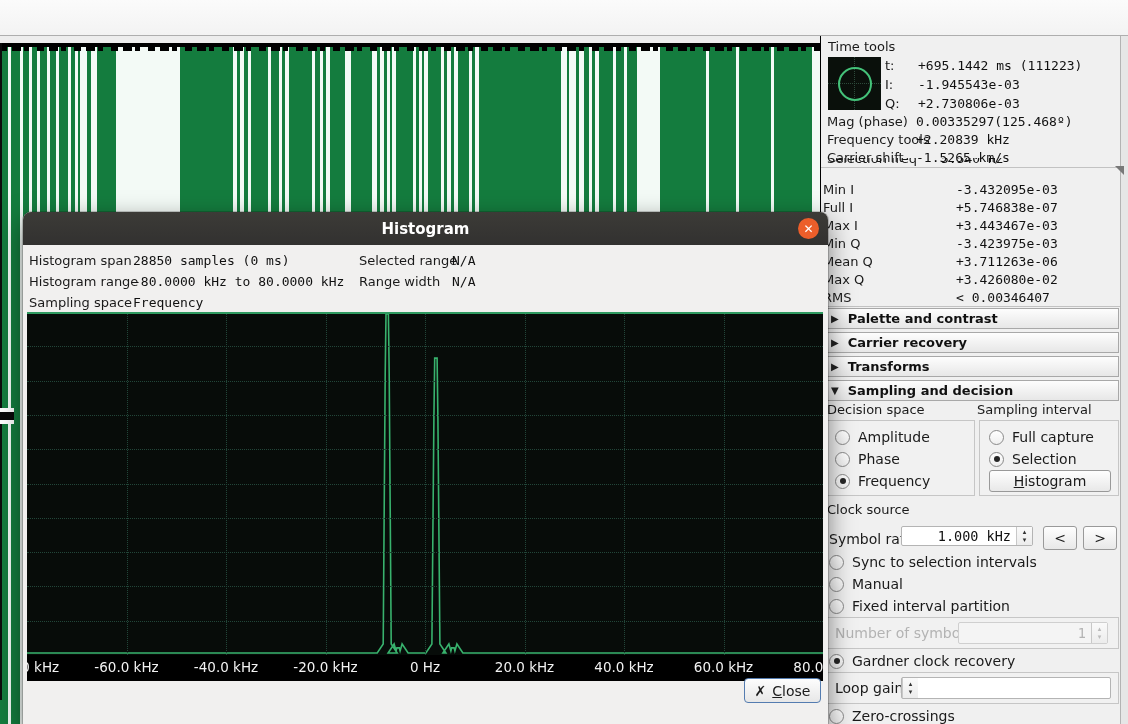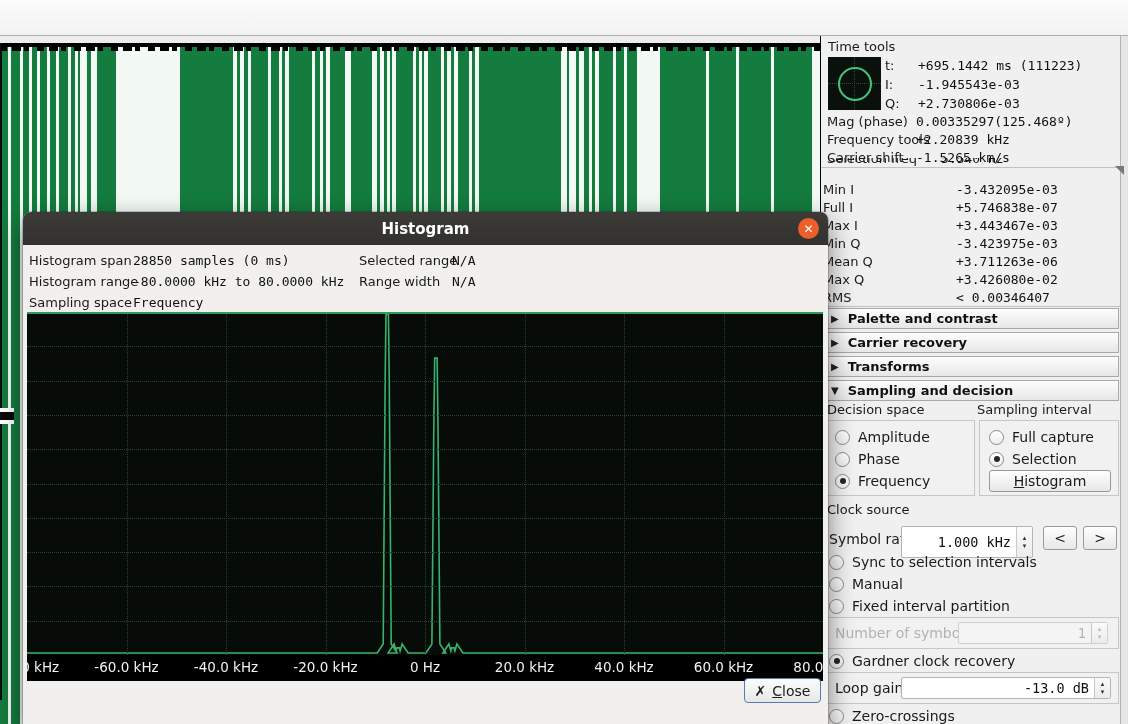--- a/index.html
+++ b/index.html
@@ -225,21 +225,21 @@
         </div>
         <div class="radio-row" style="left: 168px; top: 415px;">
           <div class="radio sel"></div>
           <div class="">Selection</div>
         </div>
       </div>
     <div class="btn" id="histogram-btn" style="left:168px;top:434px;width:122px;height:22px;"><u>H</u>istogram</div>
 
     <div class="lbl" style="left:6px;top:466px;">Clock source</div>
     <div class="lbl" style="left:8px;top:495px;font-size:14px;">Symbol rate</div>
-    <div class="spin" style="left:80px;top:490px;width:132px;height:32px;">
+    <div class="spin" style="left:80px;top:490px;width:132px;height:20px;">
       <div class="val">1.000 kHz</div>
       <div class="arrows">
         <span>▴</span>
         <span>▾</span>
       </div>
     </div>
     <div class="btn" style="left:222px;top:490px;width:34px;height:24px;">&lt;</div>
     <div class="btn" style="left:262px;top:490px;width:34px;height:24px;">&gt;</div>
     <div id="clock-radios">
         <div class="radio-row" style="left: 8px; top: 518px;">
@@ -269,21 +269,20 @@
     <div id="gardner-radio">
         <div class="radio-row" style="left: 8px; top: 617px;">
           <div class="radio sel"></div>
           <div class="">Gardner clock recovery</div>
         </div>
       </div>
 
     <div class="gbox" style="left:4px;top:636px;width:294px;height:32px;"></div>
     <div class="lbl" style="left:14px;top:644px;font-size:14px;">Loop gain</div>
     <div class="spin" style="left:80px;top:641px;width:210px;height:22px;">
-      <div class="val">-13.0 dB</div>
       <div class="arrows">
         <span>▴</span>
         <span>▾</span>
       </div>
     </div>
 
     <div id="zero-radio">
         <div class="radio-row" style="left: 8px; top: 672px;">
           <div class="radio"></div>
           <div class="">Zero-crossings</div>

